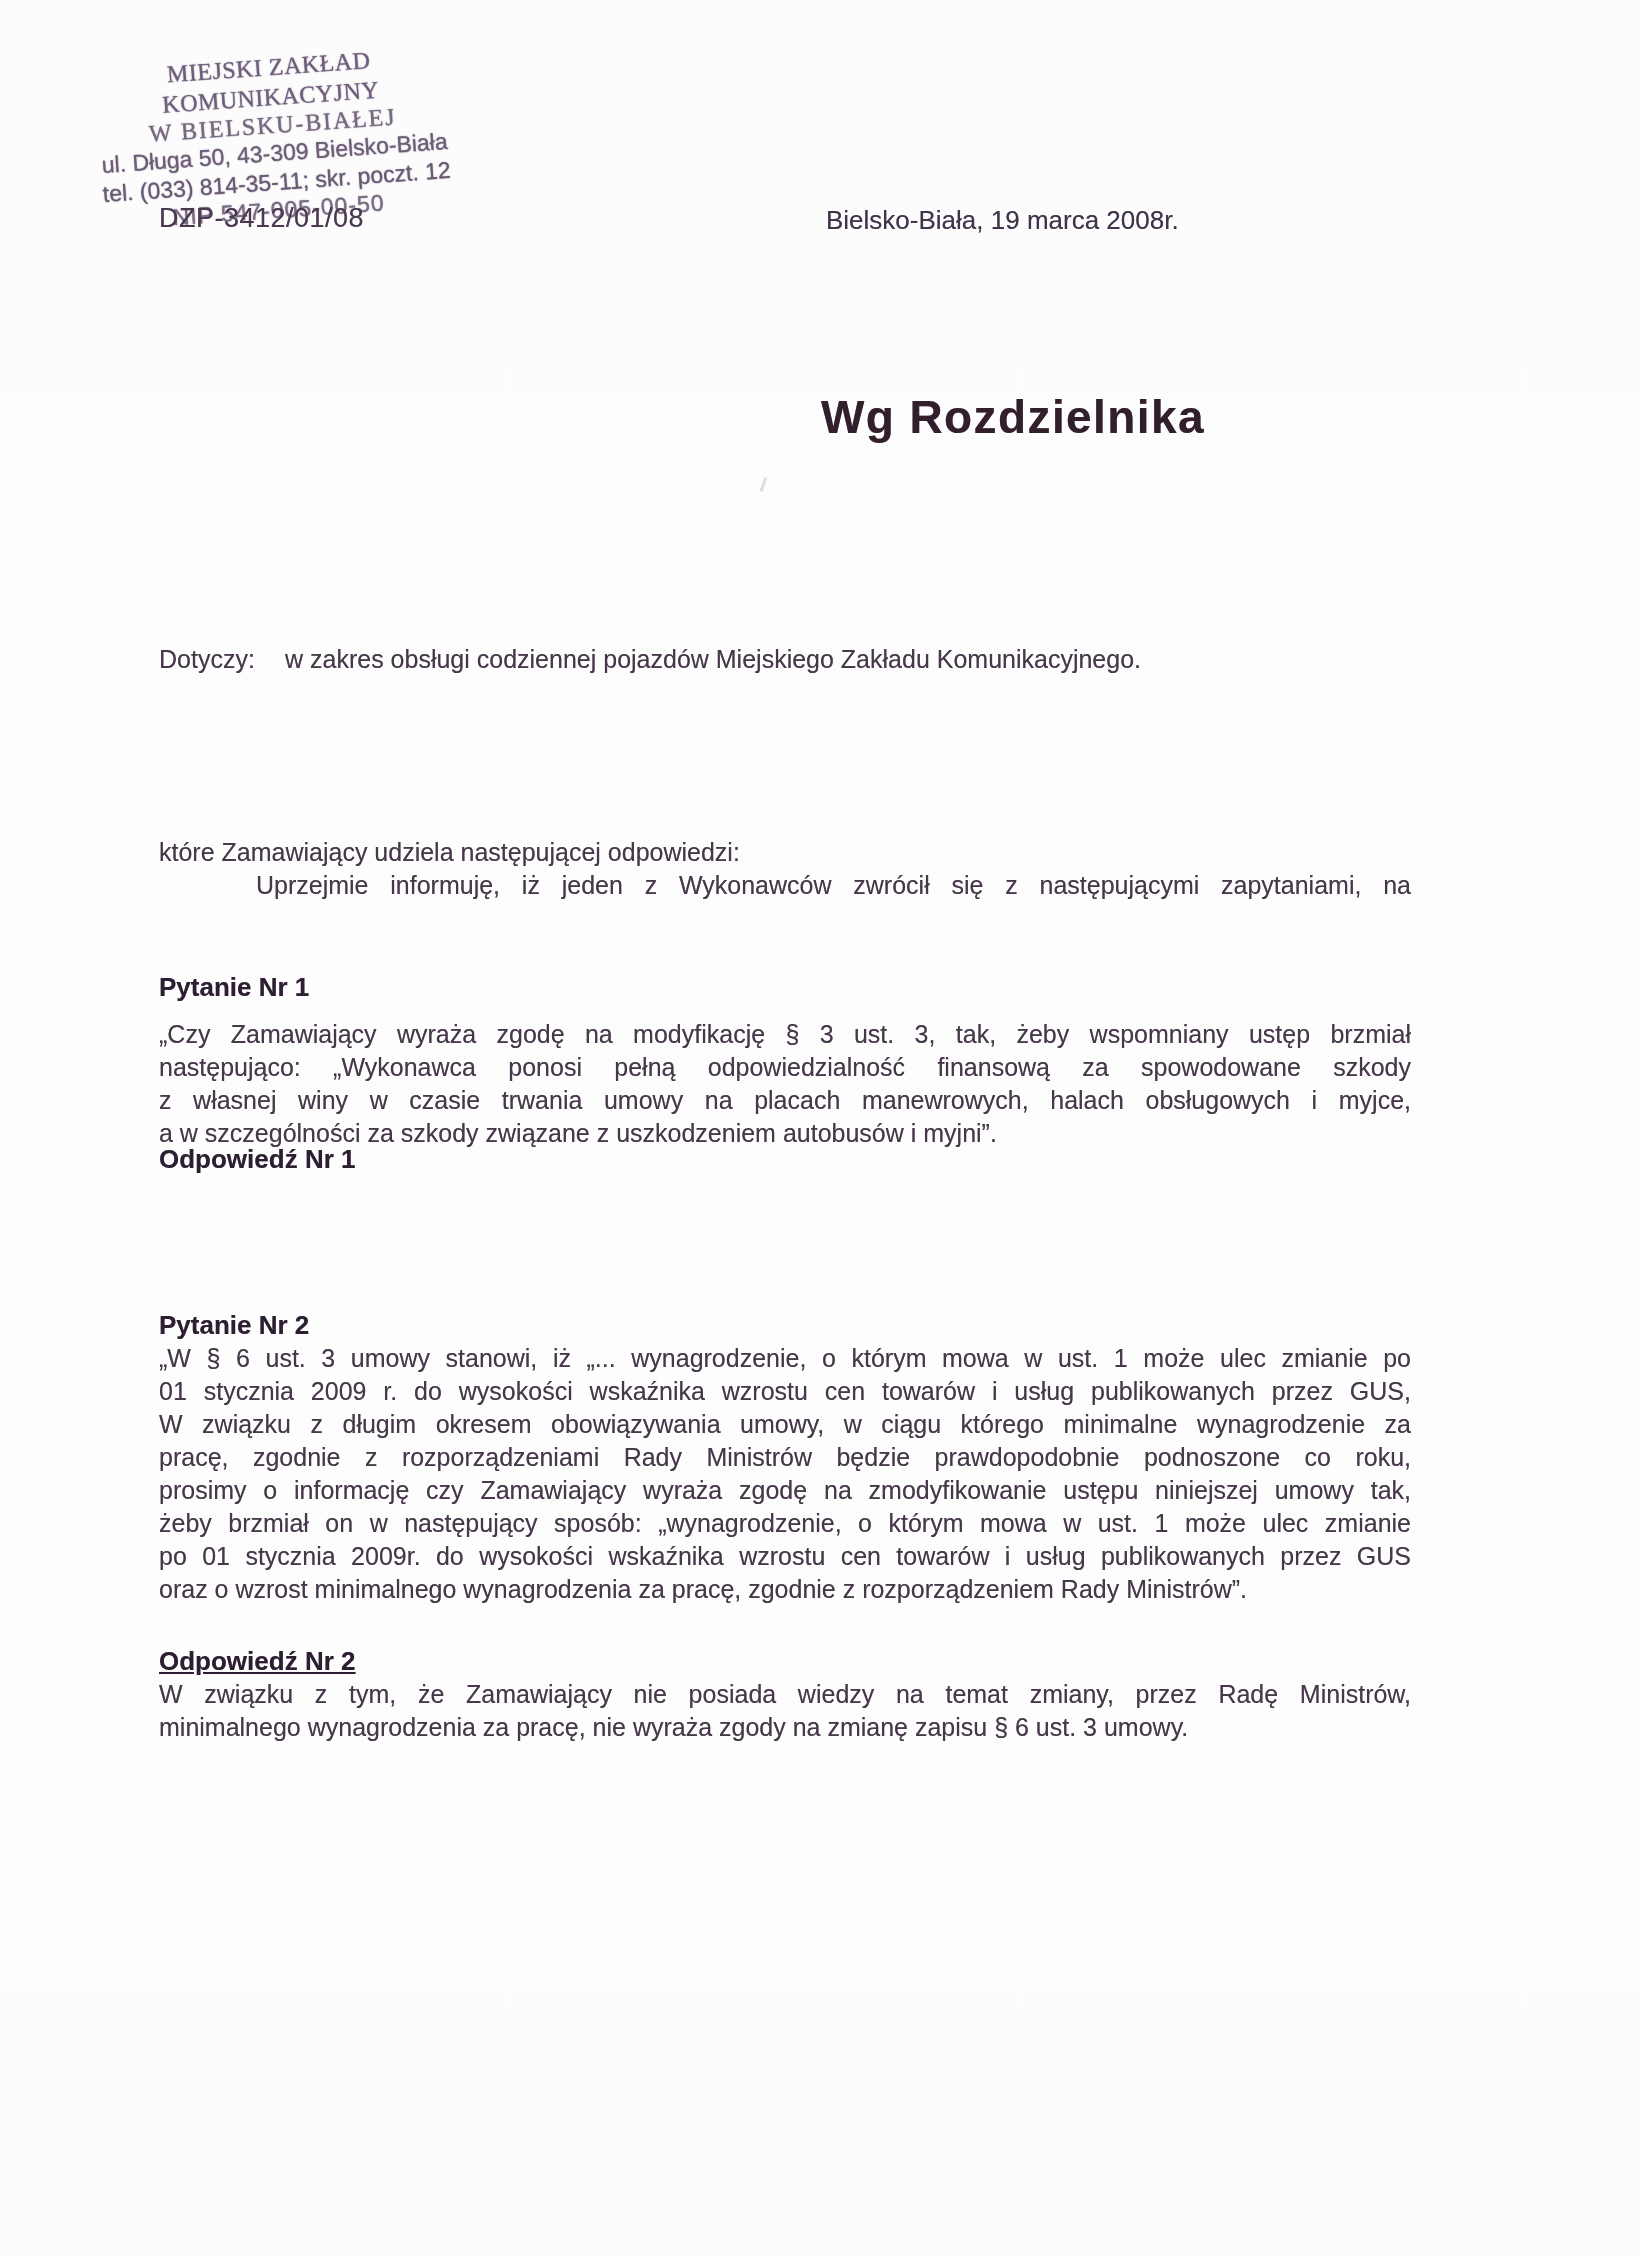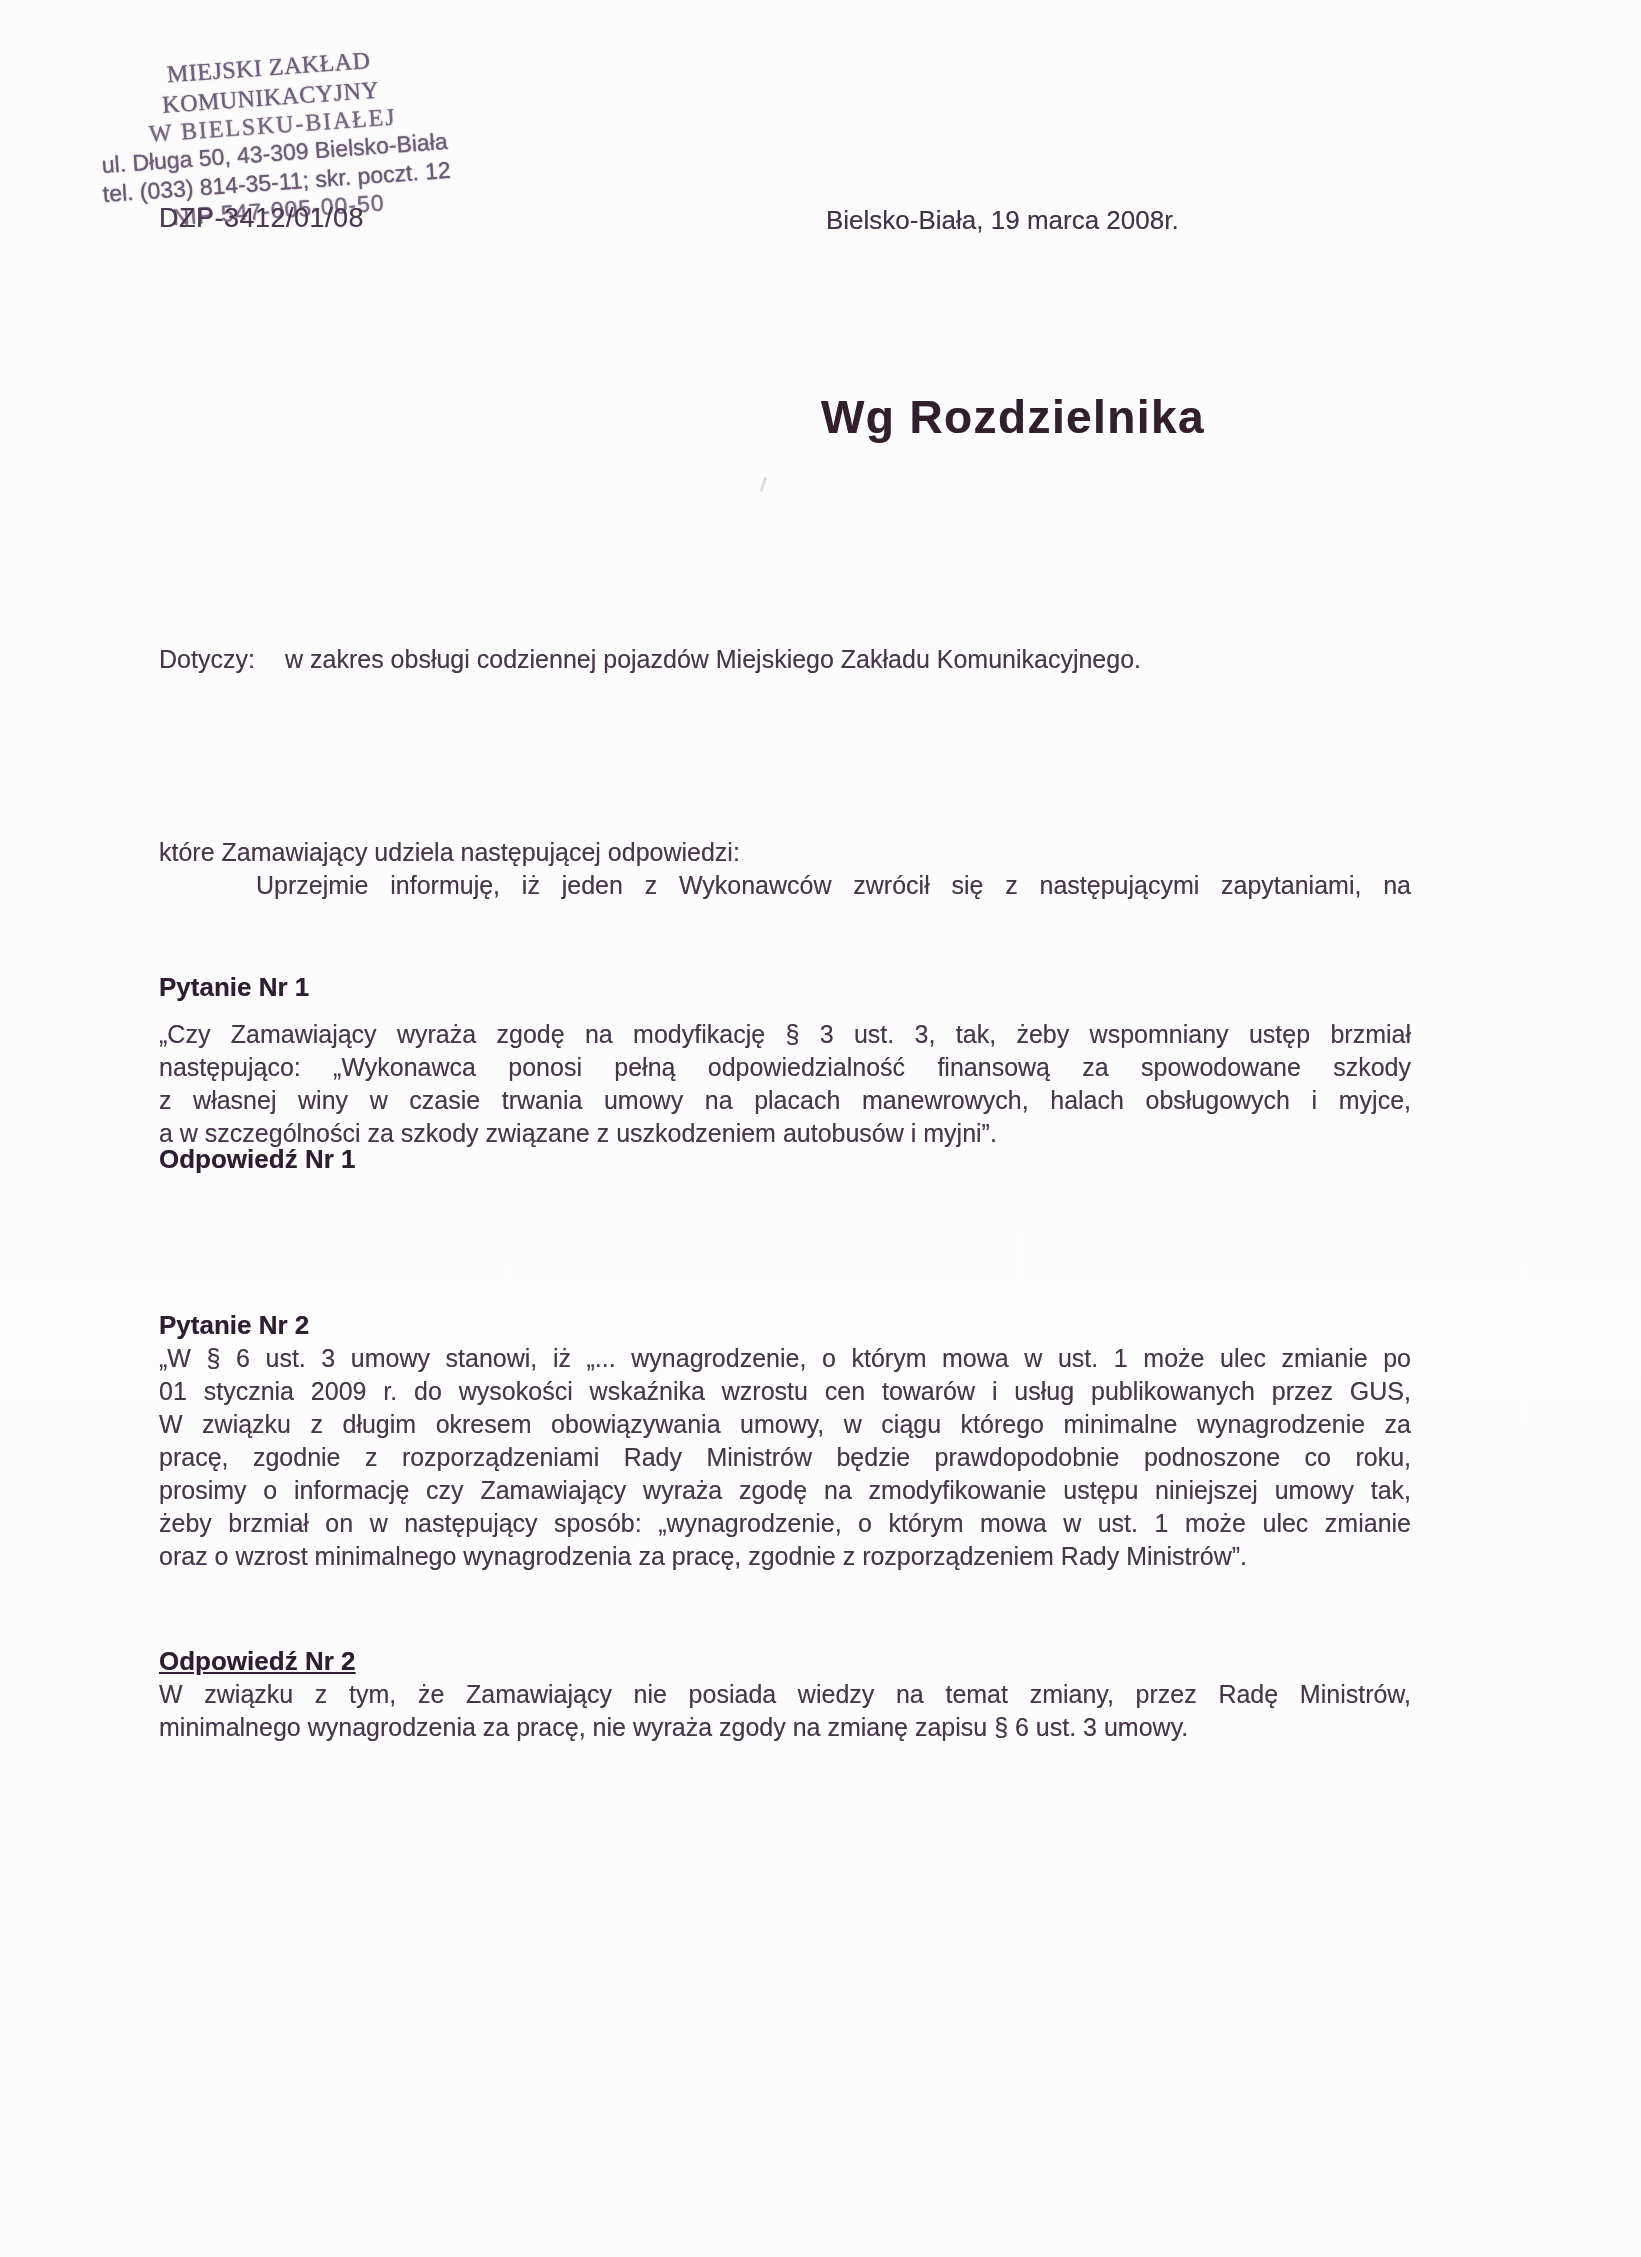--- a/index.html
+++ b/index.html
@@ -111,20 +111,21 @@
   <div class="heading h-a1">Odpowiedź Nr 1</div>
 
   <div class="heading h-q2">Pytanie Nr 2</div>
   <div class="block b-q2 txt">
     <div class="line j">„W § 6 ust. 3 umowy stanowi, iż „... wynagrodzenie, o którym mowa w ust. 1 może ulec zmianie po</div>
     <div class="line j">01 stycznia 2009 r. do wysokości wskaźnika wzrostu cen towarów i usług publikowanych przez GUS,</div>
     <div class="line j">W związku z długim okresem obowiązywania umowy, w ciągu którego minimalne wynagrodzenie za</div>
     <div class="line j">pracę, zgodnie z rozporządzeniami Rady Ministrów będzie prawdopodobnie podnoszone co roku,</div>
     <div class="line j">prosimy o informację czy Zamawiający wyraża zgodę na zmodyfikowanie ustępu niniejszej umowy tak,</div>
     <div class="line j">żeby brzmiał on w następujący sposób: „wynagrodzenie, o którym mowa w ust. 1 może ulec zmianie</div>
+    <div class="line j">po 01 stycznia 2009r. do wysokości wskaźnika wzrostu cen towarów i usług publikowanych przez GUS</div>
     <div class="line">oraz o wzrost minimalnego wynagrodzenia za pracę, zgodnie z rozporządzeniem Rady Ministrów”.</div>
   </div>
 
   <div class="heading h-a2">Odpowiedź Nr 2</div>
   <div class="block b-a2 txt">
     <div class="line j">W związku z tym, że Zamawiający nie posiada wiedzy na temat zmiany, przez Radę Ministrów,</div>
     <div class="line">minimalnego wynagrodzenia za pracę, nie wyraża zgody na zmianę zapisu § 6 ust. 3 umowy.</div>
   </div>
 
 </div>

